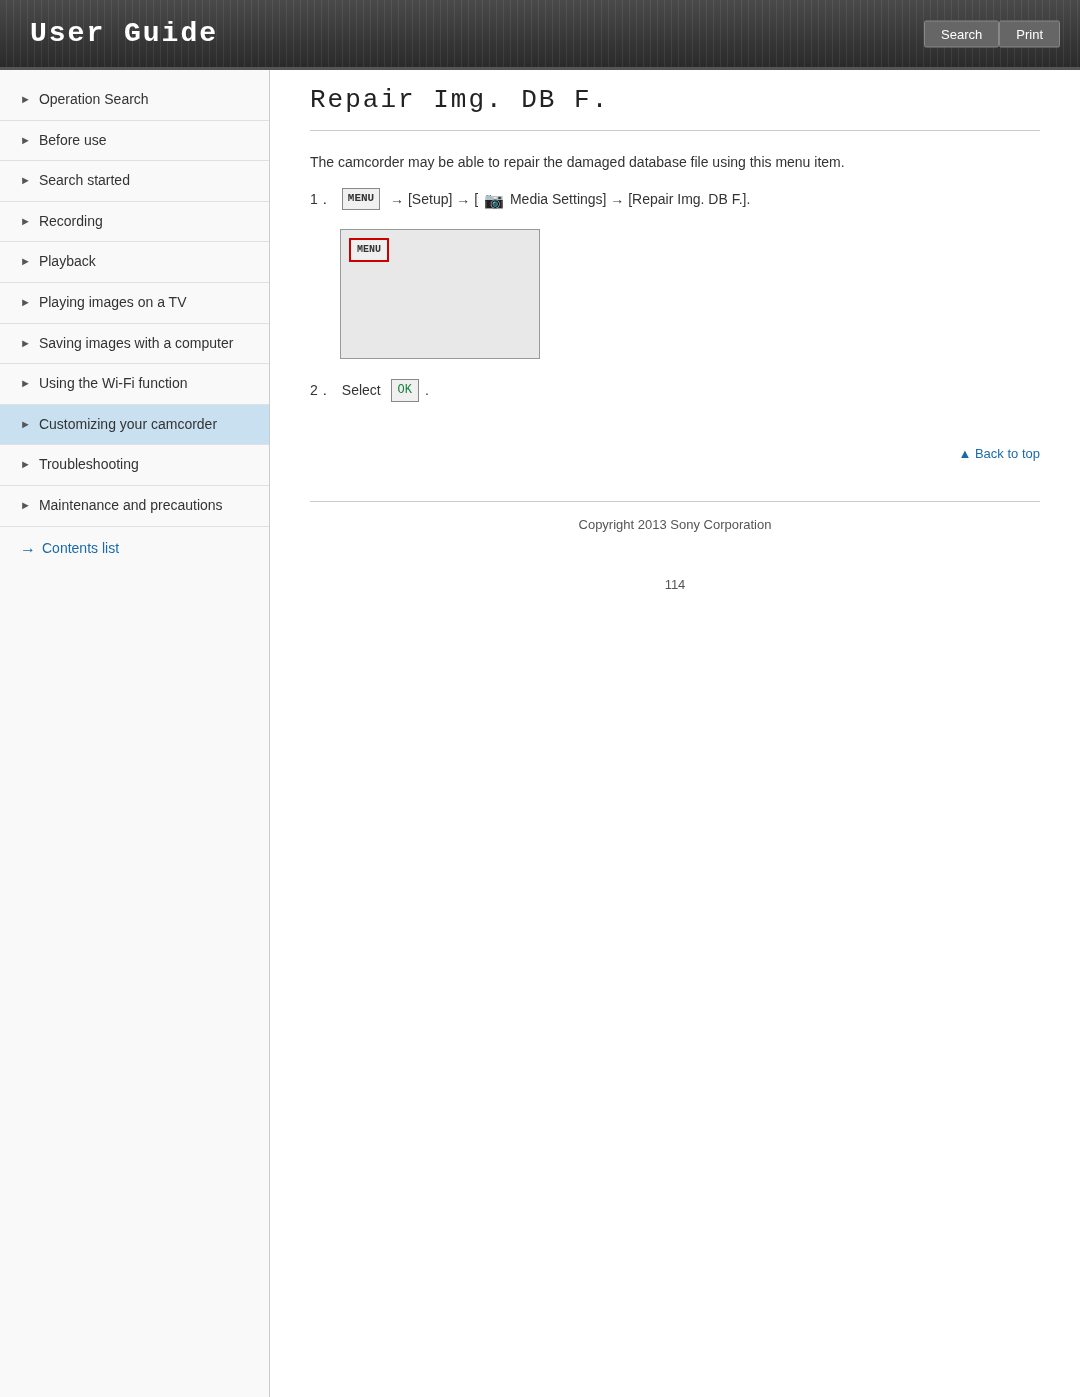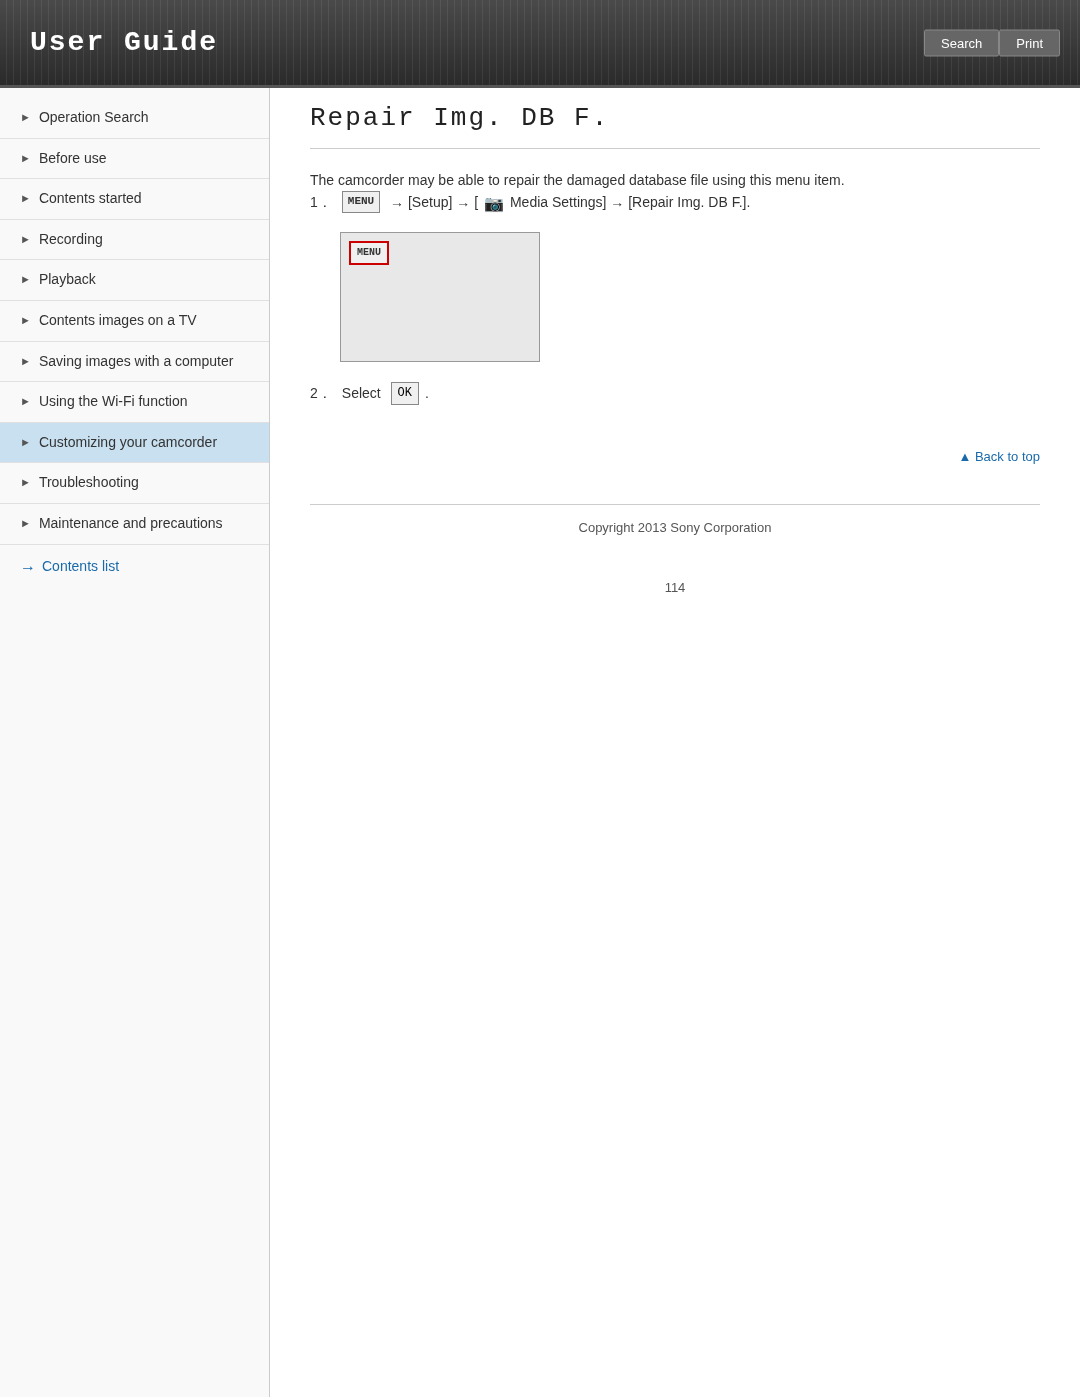--- a/index.html
+++ b/index.html
@@ -10,21 +10,21 @@
       background: #fff;
       color: #333;
       width: 1080px;
       min-height: 1397px;
     }
 
     
     .header {
       background: linear-gradient(to bottom, #4a4a4a, #2a2a2a);
       padding: 0;
-      height: 88px;
+      height: 70px;
       display: flex;
       align-items: center;
       position: relative;
       border-bottom: 3px solid #555;
     }
 
     .header-stripe {
       position: absolute;
       top: 0; left: 0; right: 0; bottom: 0;
       background-image: repeating-linear-gradient(
@@ -157,20 +157,21 @@
     }
 
     
     .content-body {
       font-size: 14px;
       line-height: 1.6;
       color: #333;
     }
 
     .content-body p {
+      margin-bottom: 15px;
     }
 
     .step {
       margin-bottom: 20px;
     }
 
     .step-line {
       display: flex;
       align-items: flex-start;
       margin-bottom: 15px;
@@ -195,21 +196,21 @@
       vertical-align: middle;
     }
 
     .ok-btn {
       display: inline-block;
       border: 1px solid #888;
       background: #f0f0f0;
       padding: 1px 6px;
       font-size: 12px;
       font-family: 'Courier New', monospace;
-      color: #000000;
+      color: #15803d;
       vertical-align: middle;
     }
 
     
     .camcorder-img {
       border: 1px solid #999;
       width: 200px;
       height: 130px;
       margin-left: 30px;
       margin-top: 10px;
@@ -286,36 +287,36 @@
       <span class="sidebar-label">Operation Search</span>
     </div>
 
     <div class="sidebar-item">
       <span class="sidebar-arrow">►</span>
       <span class="sidebar-label">Before use</span>
     </div>
 
     <div class="sidebar-item">
       <span class="sidebar-arrow">►</span>
-      <span class="sidebar-label">Contents started</span>
+      <span class="sidebar-label">Search started</span>
     </div>
 
     <div class="sidebar-item">
       <span class="sidebar-arrow">►</span>
       <span class="sidebar-label">Recording</span>
     </div>
 
     <div class="sidebar-item">
       <span class="sidebar-arrow">►</span>
       <span class="sidebar-label">Playback</span>
     </div>
 
     <div class="sidebar-item">
       <span class="sidebar-arrow">►</span>
-      <span class="sidebar-label">Contents images on a TV</span>
+      <span class="sidebar-label">Playing images on a TV</span>
     </div>
 
     <div class="sidebar-item">
       <span class="sidebar-arrow">►</span>
       <span class="sidebar-label">Saving images with a computer</span>
     </div>
 
     <div class="sidebar-item">
       <span class="sidebar-arrow">►</span>
       <span class="sidebar-label">Using the Wi-Fi function</span>

